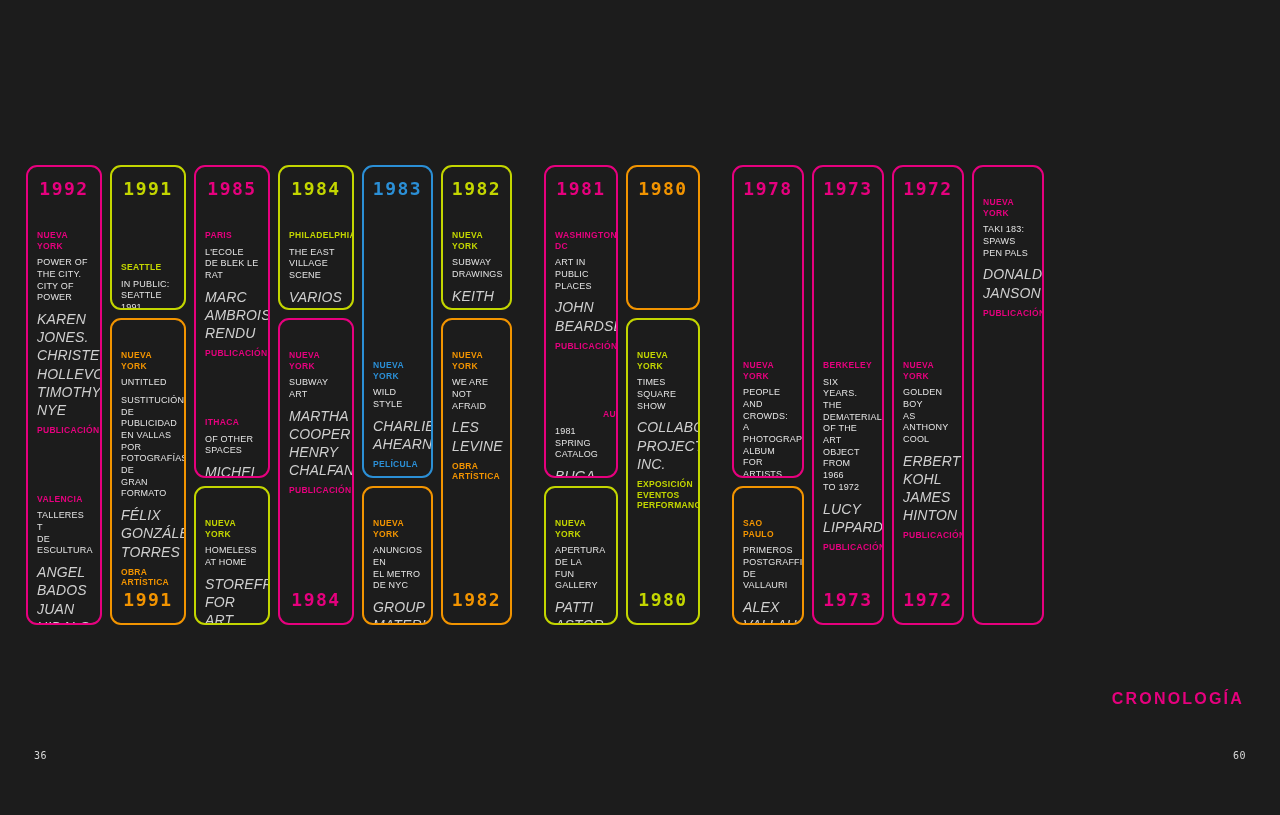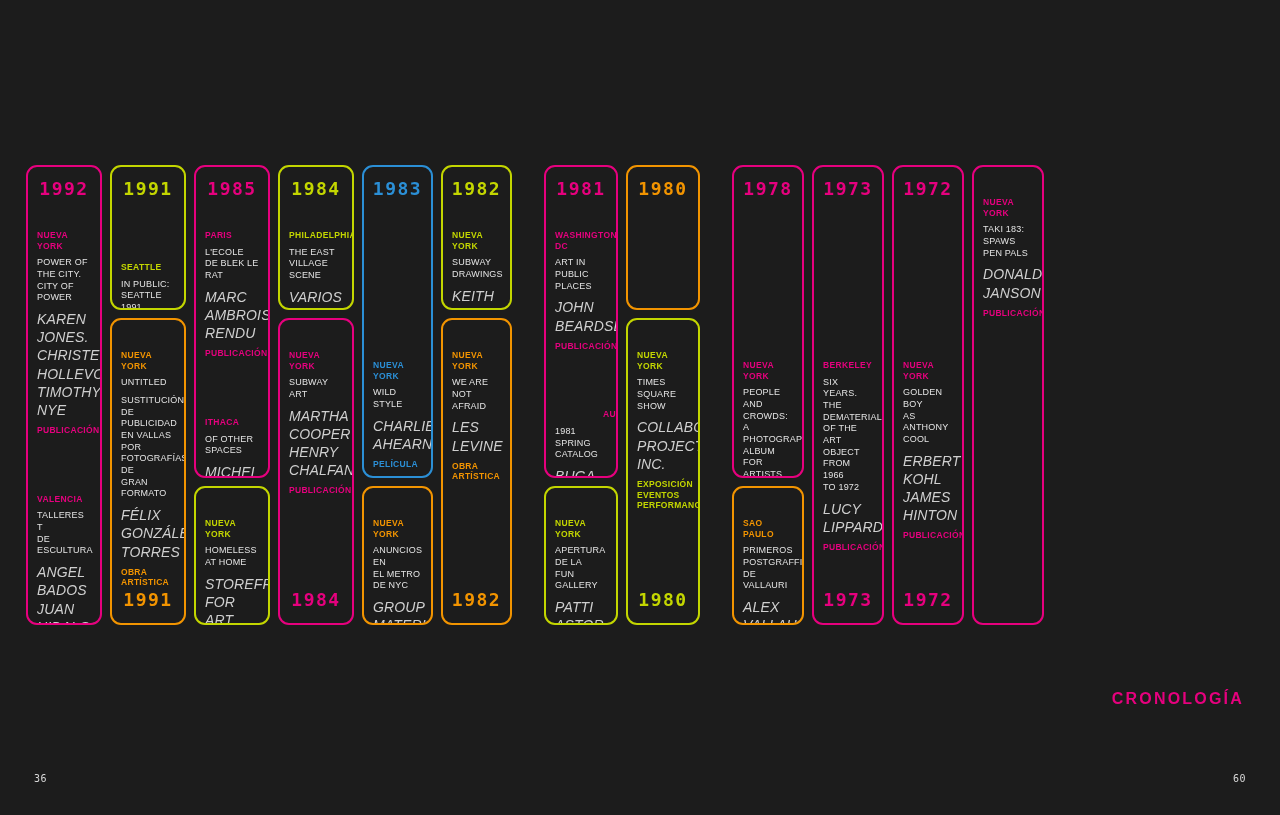--- a/index.html
+++ b/index.html
@@ -110,21 +110,21 @@
     position: absolute;
     right: 36px; top: 690px;
     font-size: 16px;
     font-weight: bold;
     letter-spacing: 2.2px;
     color: #e6007e;
     font-family: "Liberation Sans", sans-serif;
   }
   .folio {
     position: absolute;
-    top: 773px;
+    top: 750px;
     font-size: 10px;
     color: #d8d8d8;
     letter-spacing: 0.5px;
     font-family: "DejaVu Sans Mono", monospace;
   }
   #folio-left  { left: 34px; }
   #folio-right { right: 34px; }
 </style>
 </head>
 <body>

